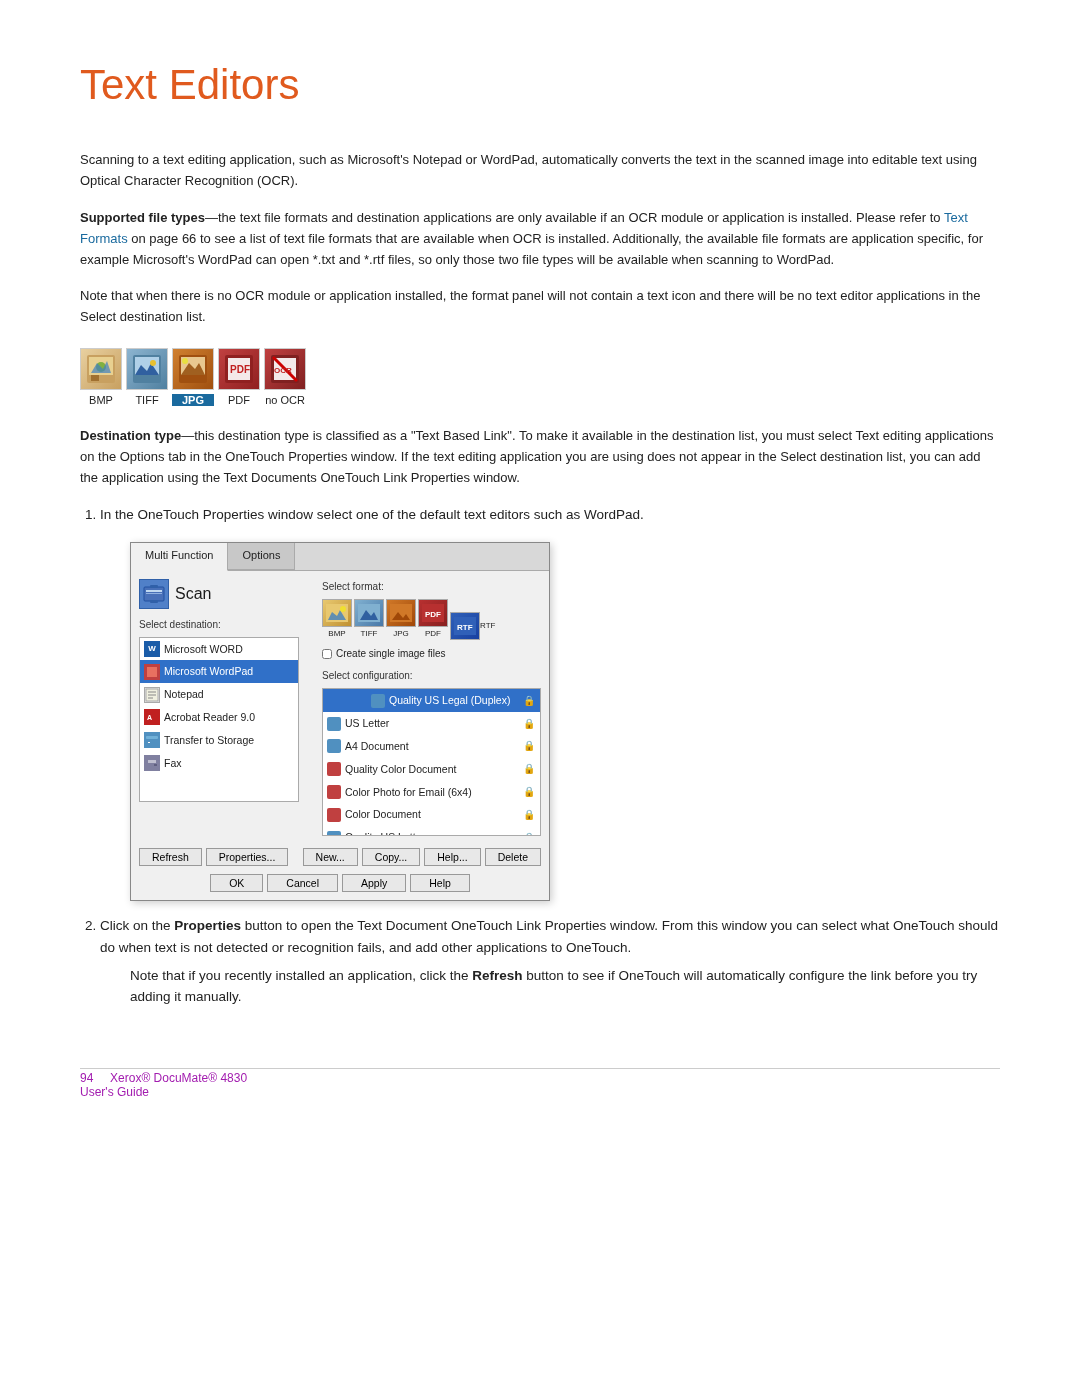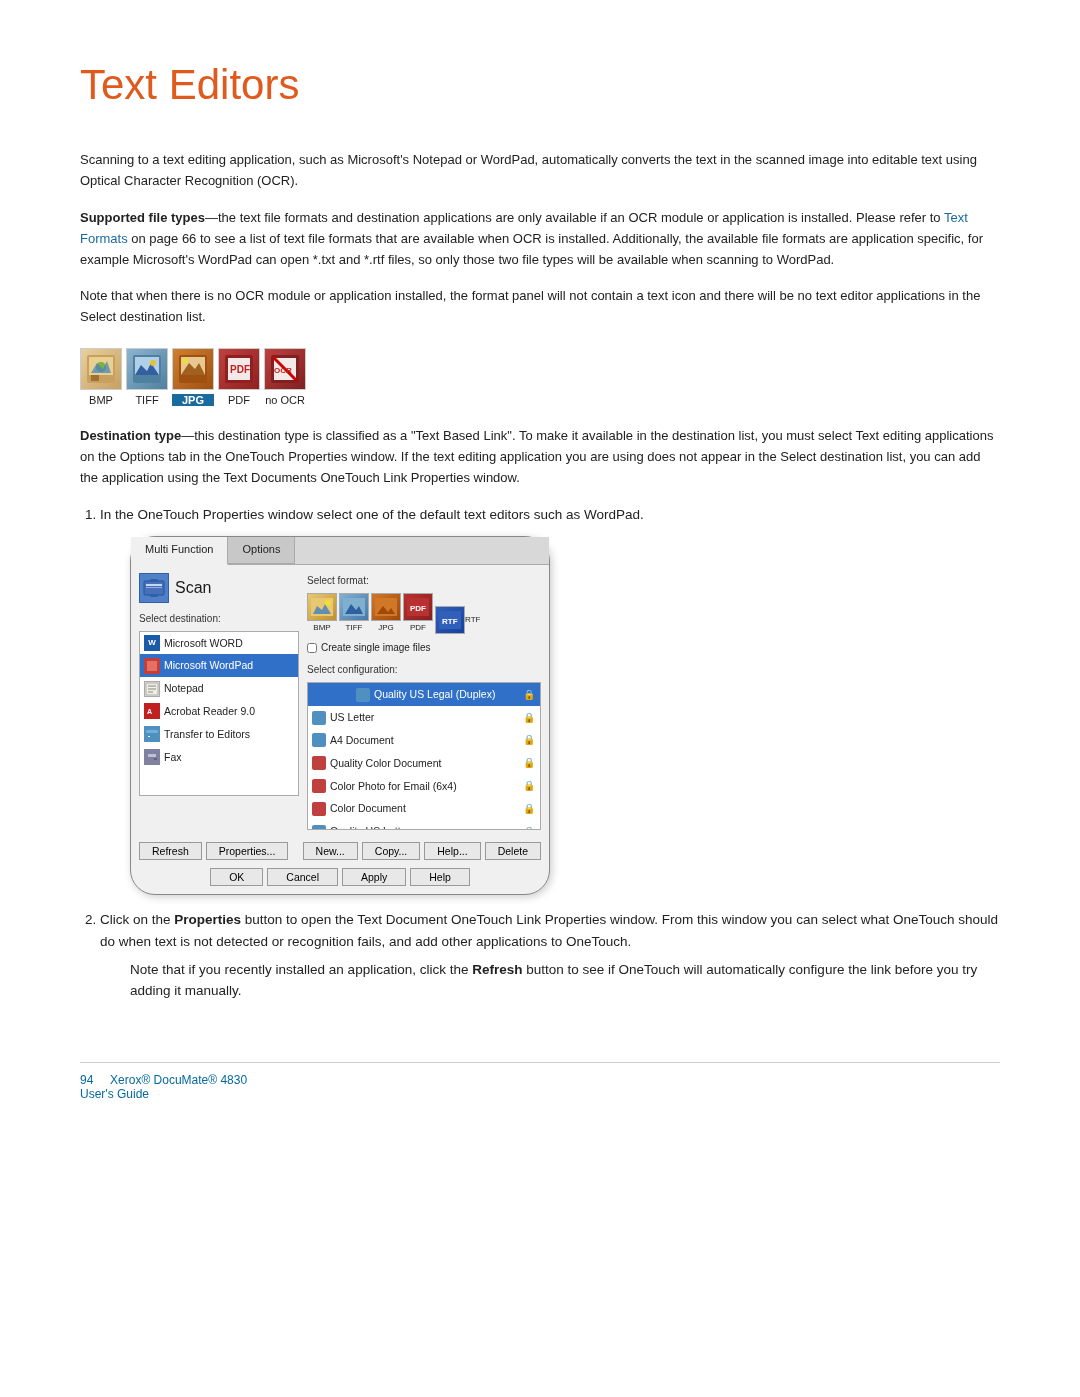--- a/index.html
+++ b/index.html
@@ -112,21 +112,21 @@
       border-bottom: 1px solid #aaa;
     }
     .dialog-tab.active {
       background: #f0f0f0;
       border-bottom: 1px solid #f0f0f0;
       margin-bottom: -1px;
     }
     .dialog-body {
       display: flex;
       padding: 8px;
-      gap: 8px;
+      gap: 23px;
     }
     .dialog-left {
       width: 160px;
       flex-shrink: 0;
     }
     .dialog-right {
       flex: 1;
     }
     .dialog-section-label {
       font-size: 10px;
@@ -283,23 +283,23 @@
       font-size: 10.5px;
       background: #e8e8e8;
       border: 1px solid #999;
       cursor: pointer;
       min-width: 52px;
       text-align: center;
     }
     .footer {
       margin-top: 60px;
       border-top: 1px solid #ccc;
-      padding-top: 10px;
+      padding-top: 2px;
       font-size: 12px;
-      color: #0369a1;
+      color: #a21caf;
     }
     .indent-text {
       margin-left: 30px;
       margin-top: 6px;
       font-size: 13.5px;
       line-height: 1.6;
       color: #222;
     }
   </style>
 </head>
@@ -369,21 +369,21 @@
 
 <p class="body-text">
   <strong>Destination type</strong><span>—this destination type is classified as a "Text Based Link". To make it available in the destination list, you must select Text editing applications on the Options tab in the OneTouch Properties window. If the text editing application you are using does not appear in the Select destination list, you can add the application using the Text Documents OneTouch Link Properties window.</span>
 </p>
 
 <ol class="numbered-list">
   <li>
     <span>In the OneTouch Properties window select one of the default text editors such as WordPad.</span>
 
     
-    <div class="dialog-container" style="margin-top:10px;border-radius:25px;">
+    <div class="dialog-container" style="margin-top:16px;">
 
       <div class="dialog-tabs">
         <div class="dialog-tab active">Multi Function</div>
         <div class="dialog-tab">Options</div>
       </div>
 
       <div class="dialog-body">
 
         <div class="dialog-left">
 
@@ -438,21 +438,21 @@
                 <span>Acrobat Reader 9.0</span>
               </div>
               <div class="dest-item">
                 <div class="dest-icon dest-icon-storage">
                   <svg width="14" height="14" viewBox="0 0 14 14">
                     <rect x="1" y="3" width="12" height="8" fill="#5090c0" rx="1"></rect>
                     <rect x="1" y="3" width="12" height="3" fill="#70b0d8" rx="1"></rect>
                     <rect x="3" y="9" width="2" height="1" fill="#fff"></rect>
                   </svg>
                 </div>
-                <span>Transfer to Editors</span>
+                <span>Transfer to Storage</span>
               </div>
               <div class="dest-item">
                 <div class="dest-icon dest-icon-fax">
                   <svg width="14" height="14" viewBox="0 0 14 14">
                     <rect x="1" y="3" width="12" height="8" fill="#8080a0" rx="1"></rect>
                     <rect x="3" y="4" width="8" height="3" fill="#c0c0d0"></rect>
                     <rect x="9" y="8" width="3" height="2" fill="#606080"></rect>
                   </svg>
                 </div>
                 <span>Fax</span>

